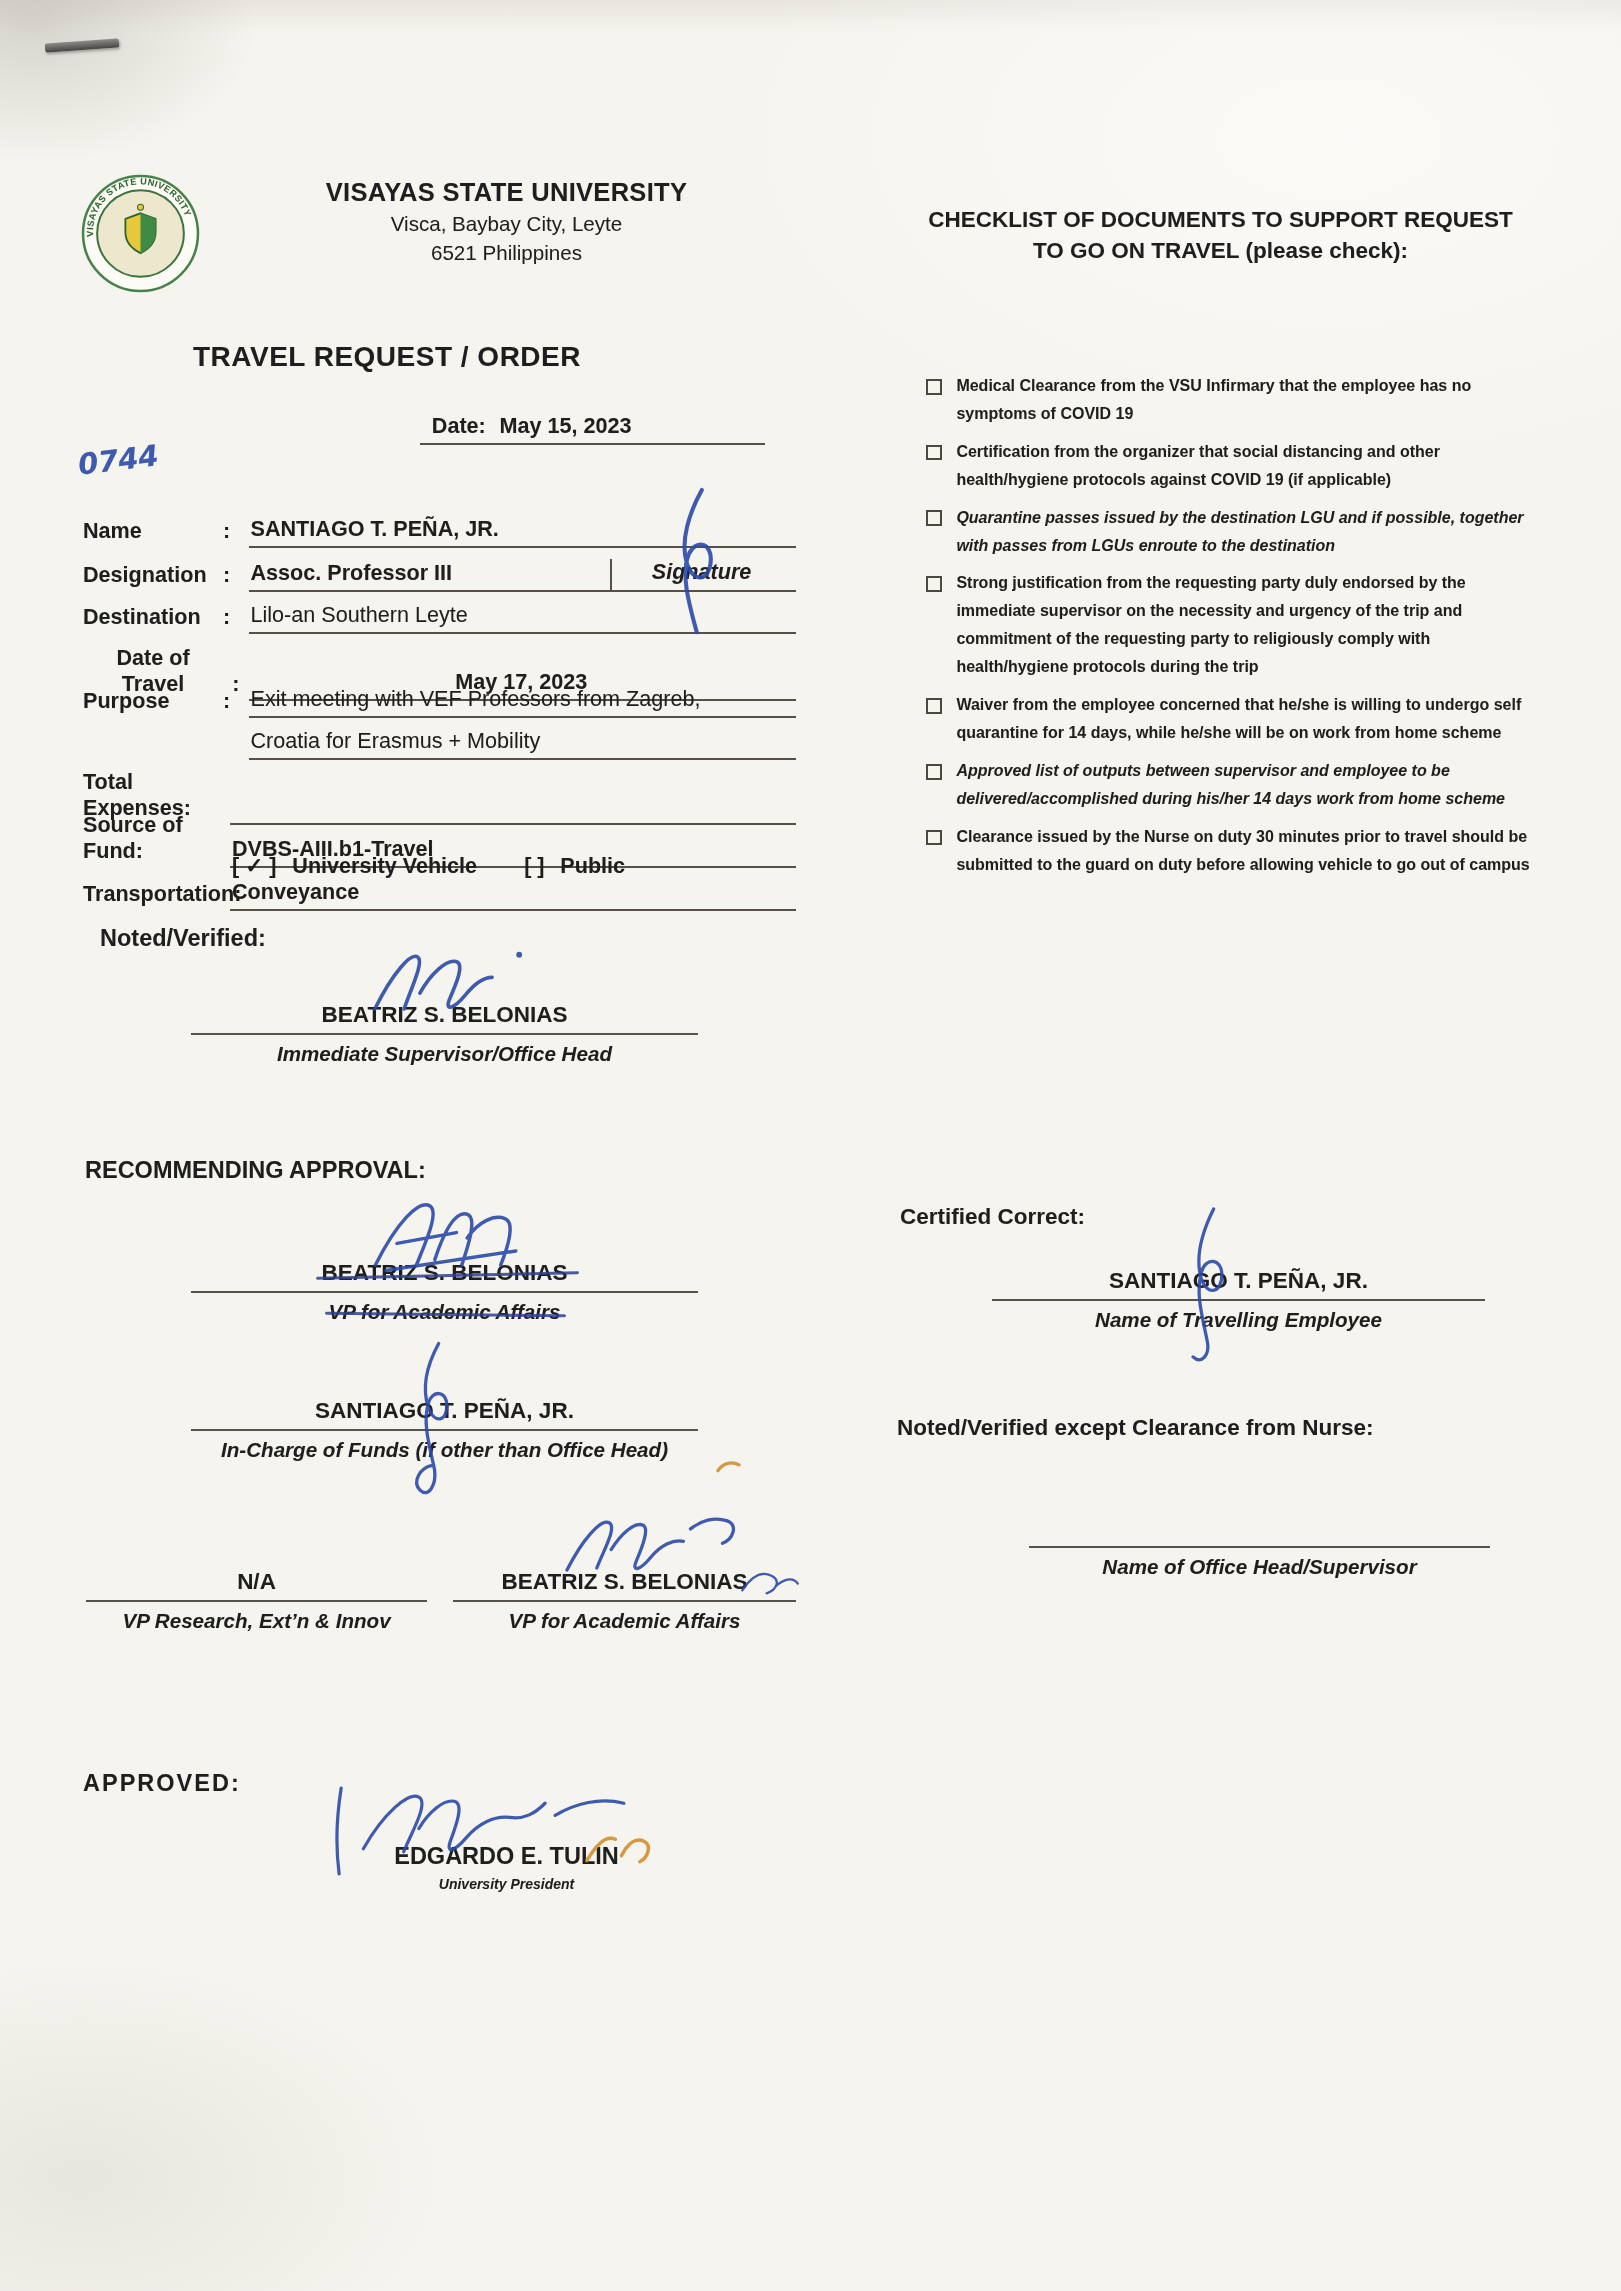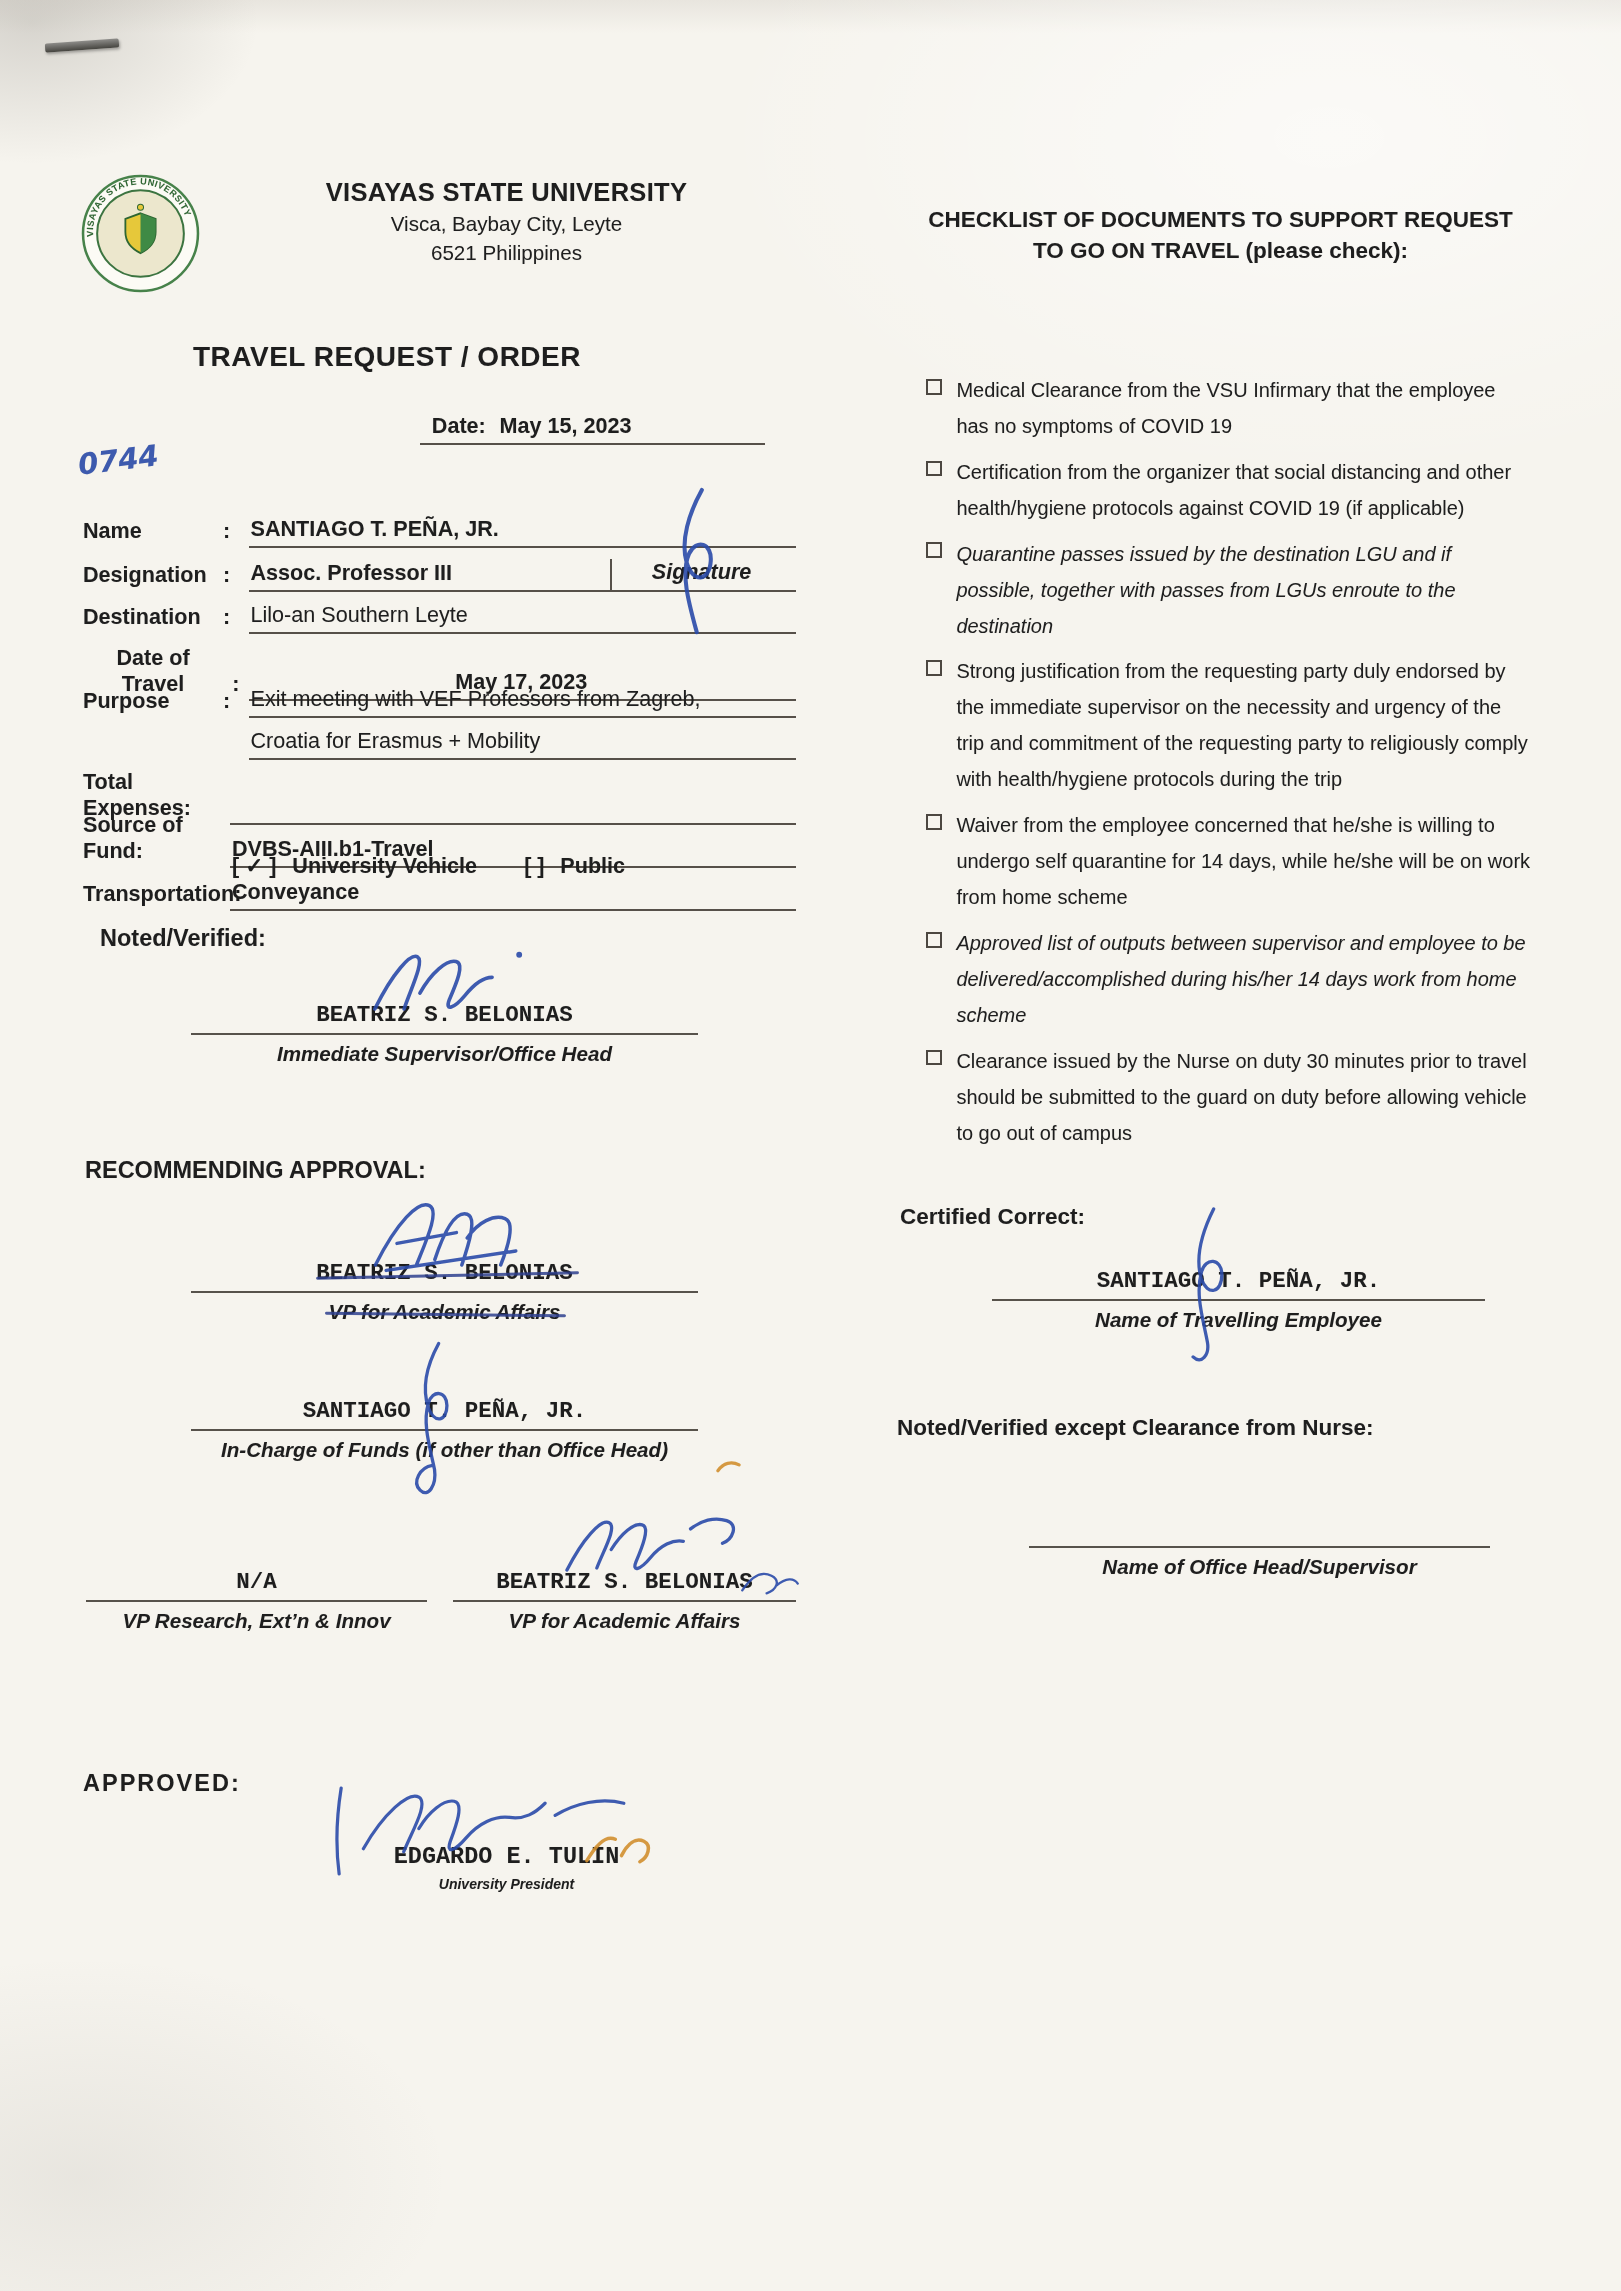--- a/index.html
+++ b/index.html
@@ -47,34 +47,34 @@
   .row .val.vb{font-weight:bold;}
   .row .val.fixed{flex:0 0 361px;}
   .sig-cell{flex:0 0 186px;border-bottom:2px solid #565049;border-left:2px solid #565049;
     padding:0 3.9px 3.9px 0;min-height:33px;text-align:center;font-weight:bold;font-style:italic;}
   .opt-box{margin-right:9.8px;font-weight:bold;}
   .opt-label{margin-right:41px;font-weight:bold;}
 
   .h-label{position:absolute;font-size:23.5px;font-weight:bold;}
 
   .sig-block{position:absolute;text-align:center;}
-  .sig-name{font-weight:bold;font-size:22.5px;padding-bottom:4.9px;border-bottom:2px solid #57524b;font-family:Liberation Mono, monospace;}
+  .sig-name{font-weight:bold;font-size:22.5px;padding-bottom:4.9px;border-bottom:2px solid #57524b;}
   .sig-name.noline{border-bottom:none;}
   .sig-role{margin-top:6.9px;font-weight:bold;font-style:italic;font-size:20.6px;}
   .sig-space{height:39px;border-bottom:2px solid #57524b;}
   .left-align{text-align:center;}
   .left-align .sig-name{border-bottom:none;font-size:23.5px;padding-bottom:2px;}
   .left-align .sig-role{font-size:14px;margin-top:3.9px;}
 
   .chk-title{position:absolute;left:897px;top:204px;width:647px;text-align:center;
     font-size:22.5px;font-weight:bold;line-height:31px;}
   .chk-list{position:absolute;left:926px;top:372px;width:606px;}
   .chk-item{display:flex;margin-bottom:9.8px;}
   .chk-box{flex:0 0 15.7px;width:15.7px;height:15.7px;border:2px solid #4c4741;margin:6.9px 14.7px 0 0;background:transparent;}
-  .chk-text{font-weight:normal;font-size:20px;line-height:36px;}
+  .chk-text{font-weight:bold;font-size:16px;line-height:28px;}
   .chk-text.it{font-style:italic;}
 
   .sig-svg{position:absolute;z-index:6;}
   .sig-svg path{fill:none;stroke:#2a4aa8;stroke-width:3.2;stroke-linecap:round;stroke-linejoin:round;opacity:0.9;}
   .sig-svg.orange path{stroke:#d28f2f;stroke-width:3.4;}
   .sig-svg.thin path{stroke-width:2.4;}
   .sig-svg circle{fill:#2a4aa8;opacity:0.9;}
 
   .strike{position:absolute;height:2.9px;background:#2e3f8e;z-index:7;border-radius:2px;opacity:0.85;}
 </style>

